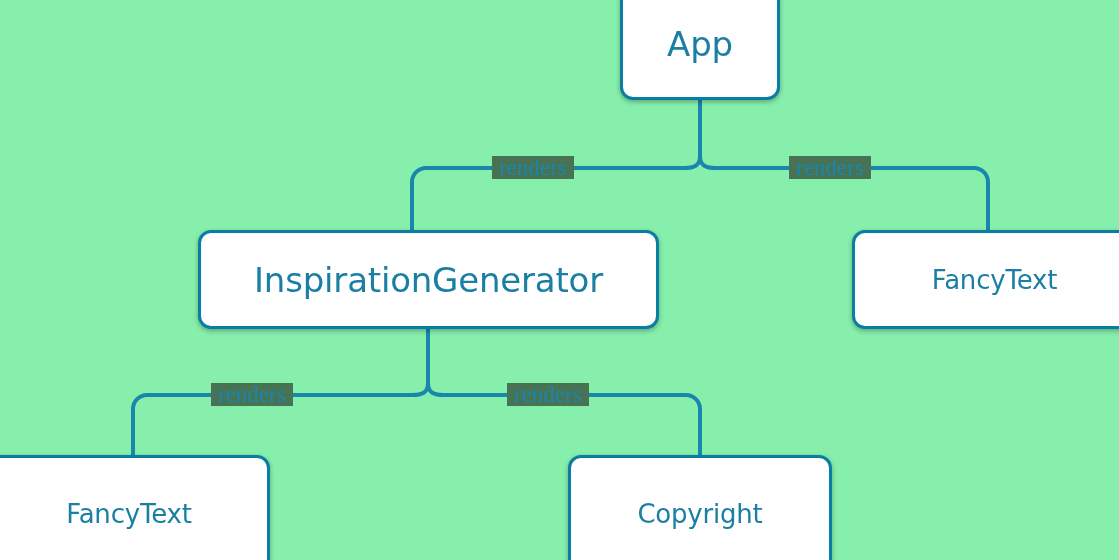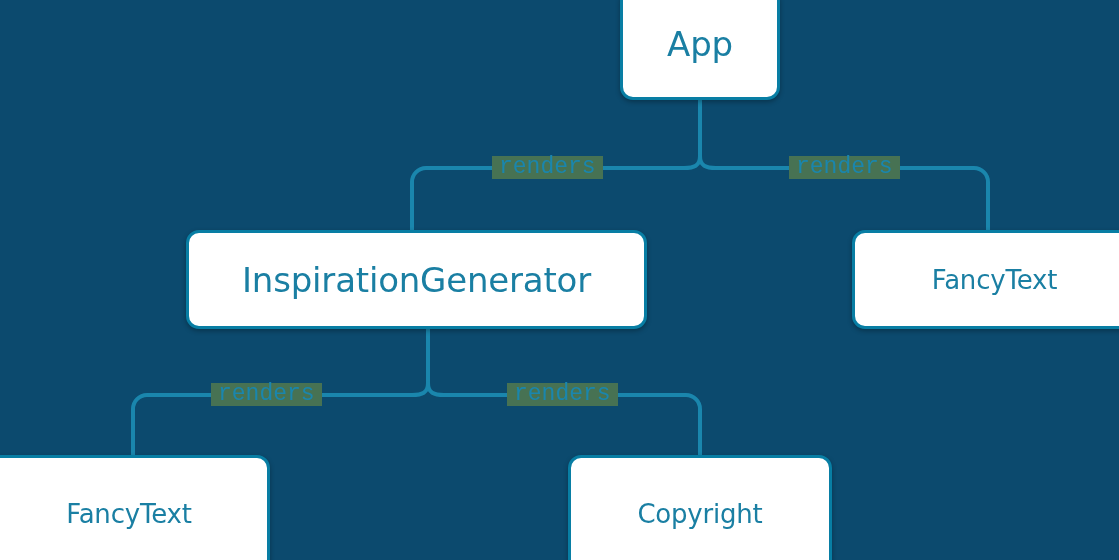--- a/index.html
+++ b/index.html
@@ -10,21 +10,21 @@
   body {
     width: 1119px;
     height: 560px;
     overflow: hidden;
     font-family: "DejaVu Sans", sans-serif;
   }
   #diagram-root {
     position: relative;
     width: 1119px;
     height: 560px;
-    background: #0c4a6e;
+    background: #86efac;
   }
   #connector-layer {
     position: absolute;
     left: 0;
     top: 0;
     width: 1119px;
     height: 560px;
     pointer-events: none;
   }
   .node-box {
@@ -42,32 +42,32 @@
     color: #1a7fa3;
     font-family: "DejaVu Sans", sans-serif;
     font-size: 26px;
     font-weight: 400;
     letter-spacing: -0.2px;
     white-space: nowrap;
     line-height: 1;
   }
   
   #node-app        { left: 620px; top: -12px;  width: 160px; height: 112px; }
-  #node-inspiration{ left: 186px; top: 230px;  width: 461px; height: 99px;  }
+  #node-inspiration{ left: 198px; top: 230px;  width: 461px; height: 99px;  }
   #node-fancytext-right { left: 852px; top: 230px; width: 285px; height: 99px; }
   #node-fancytext-bottom{ left: -12px; top: 455px; width: 282px; height: 117px; }
   #node-copyright  { left: 568px; top: 455px;  width: 264px; height: 117px; }
 
   #node-inspiration .node-label { font-size: 34px; }
   #node-app .node-label { font-size: 34px; }
 
   .edge-label {
     position: absolute;
     color: #1a86ad;
-    font-family: Liberation Mono, monospace;
+    font-family: Liberation Serif, serif;
     font-size: 23px;
     font-weight: 400;
     white-space: nowrap;
     line-height: 1;
     background: #477253;
     padding: 0 7px;
   }
   #edge-label-app-inspiration   { left: 492px; top: 156px; }
   #edge-label-app-fancytext     { left: 789px; top: 156px; }
   #edge-label-ig-fancytext      { left: 211px; top: 383px; }

